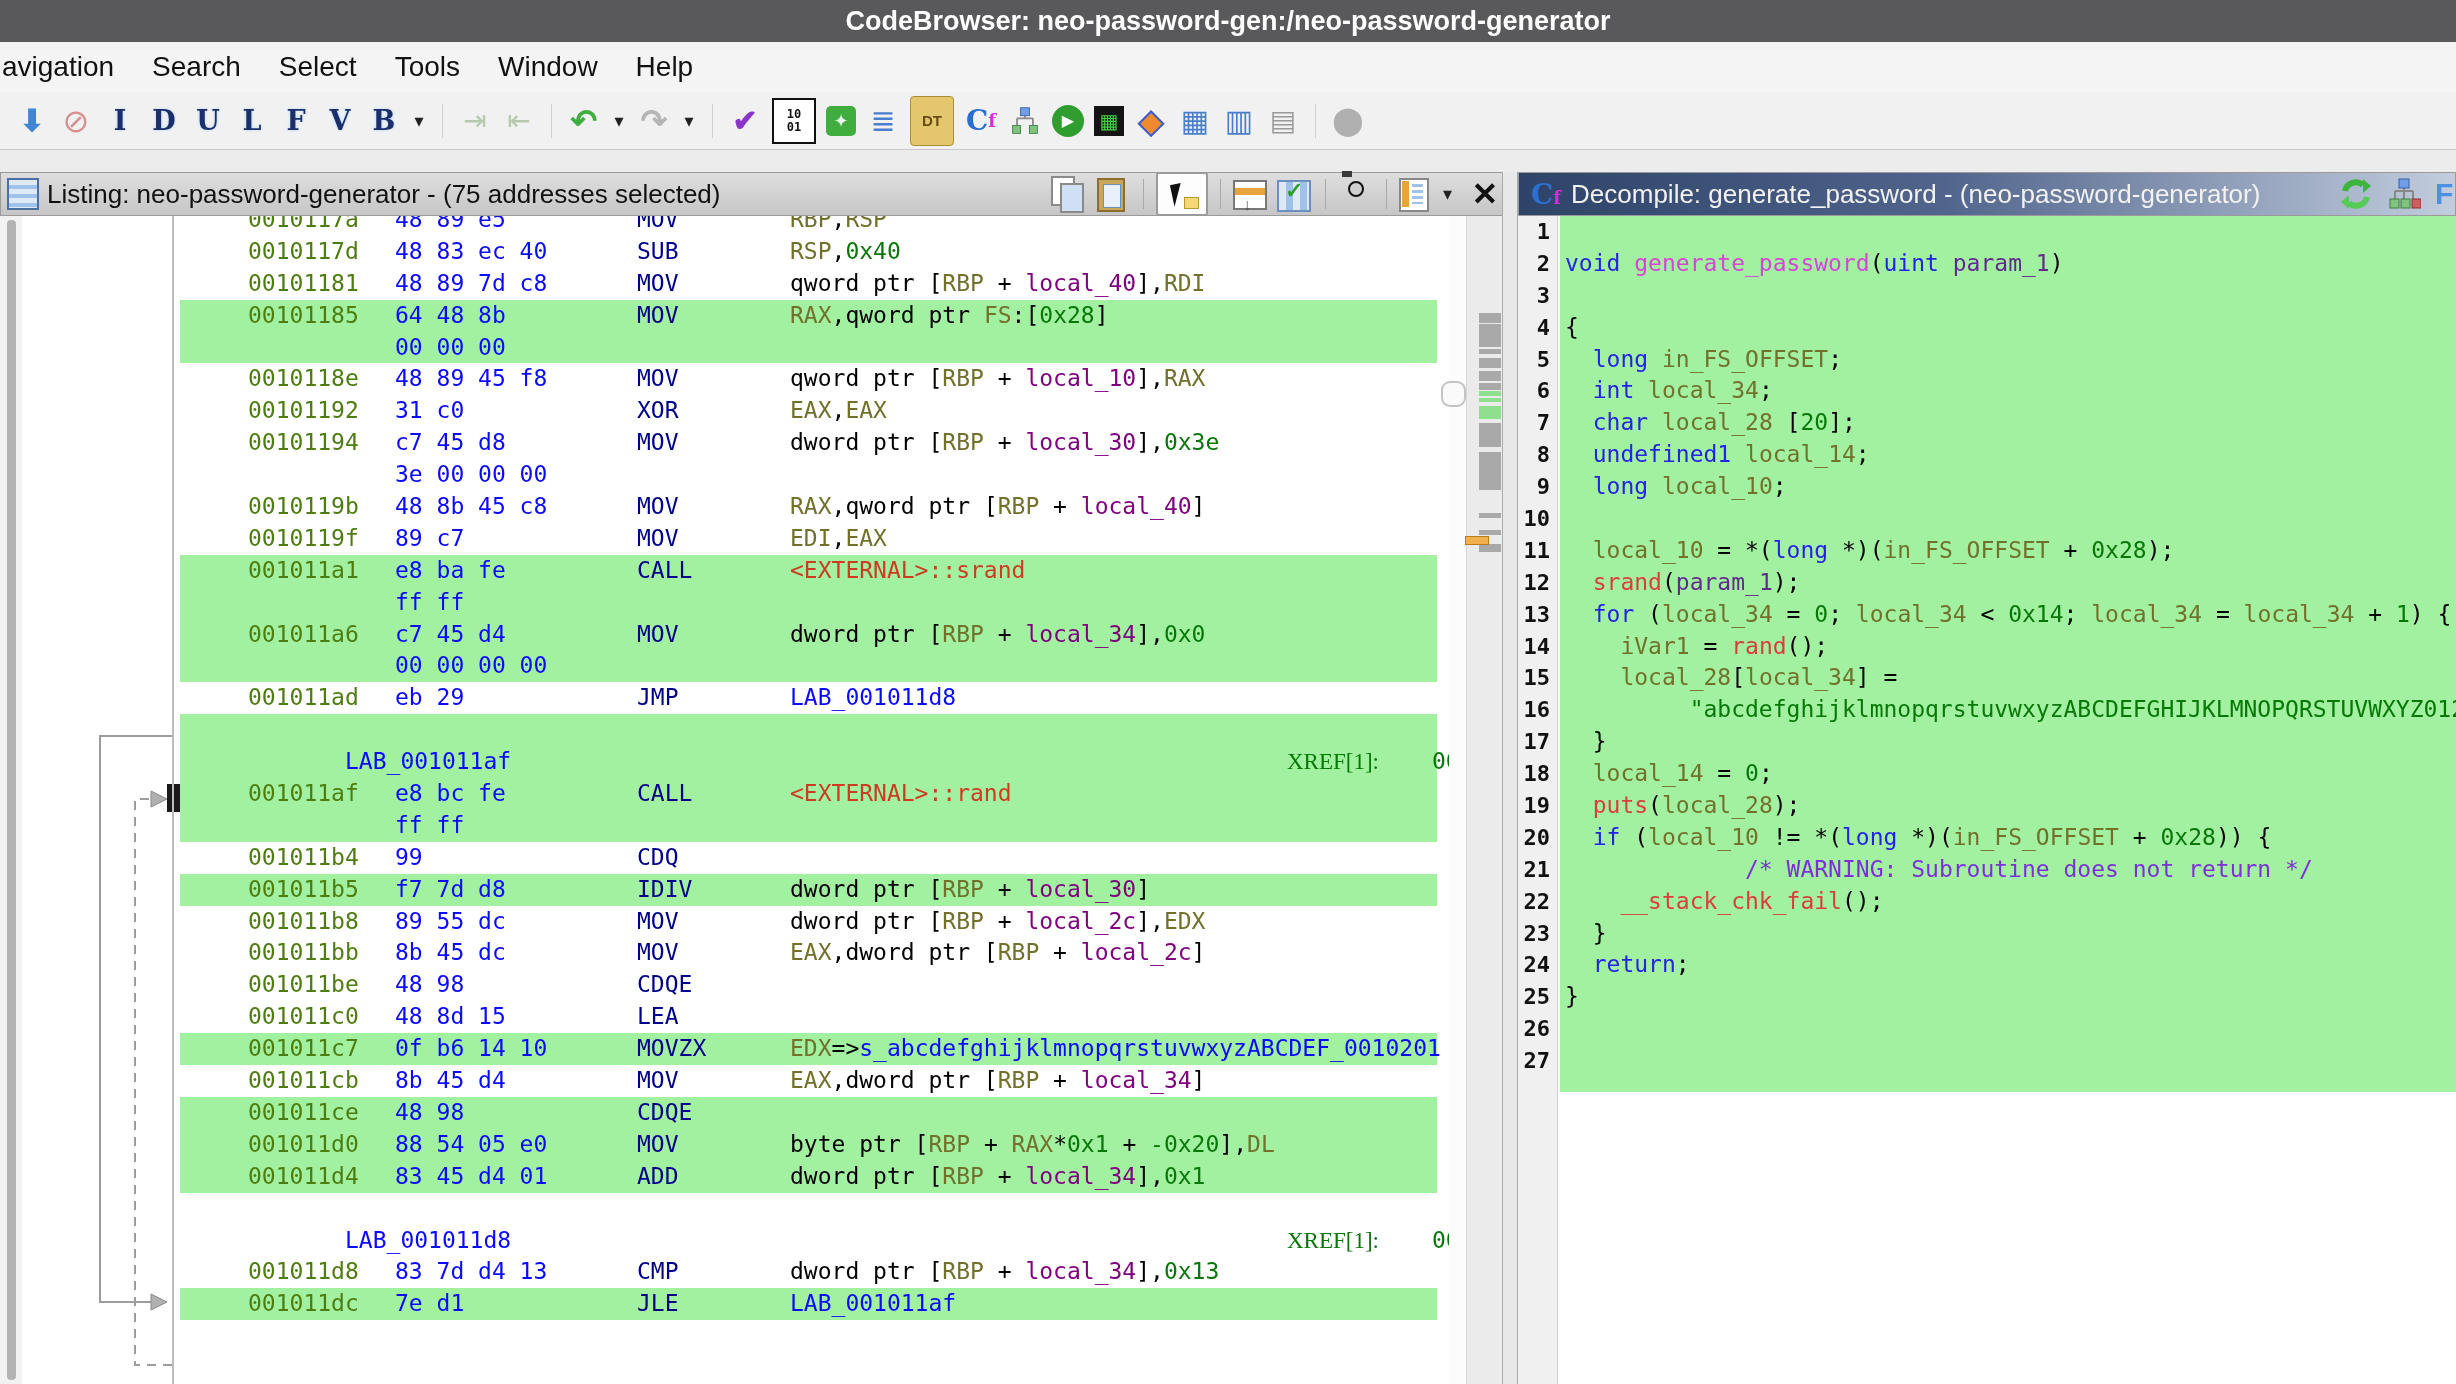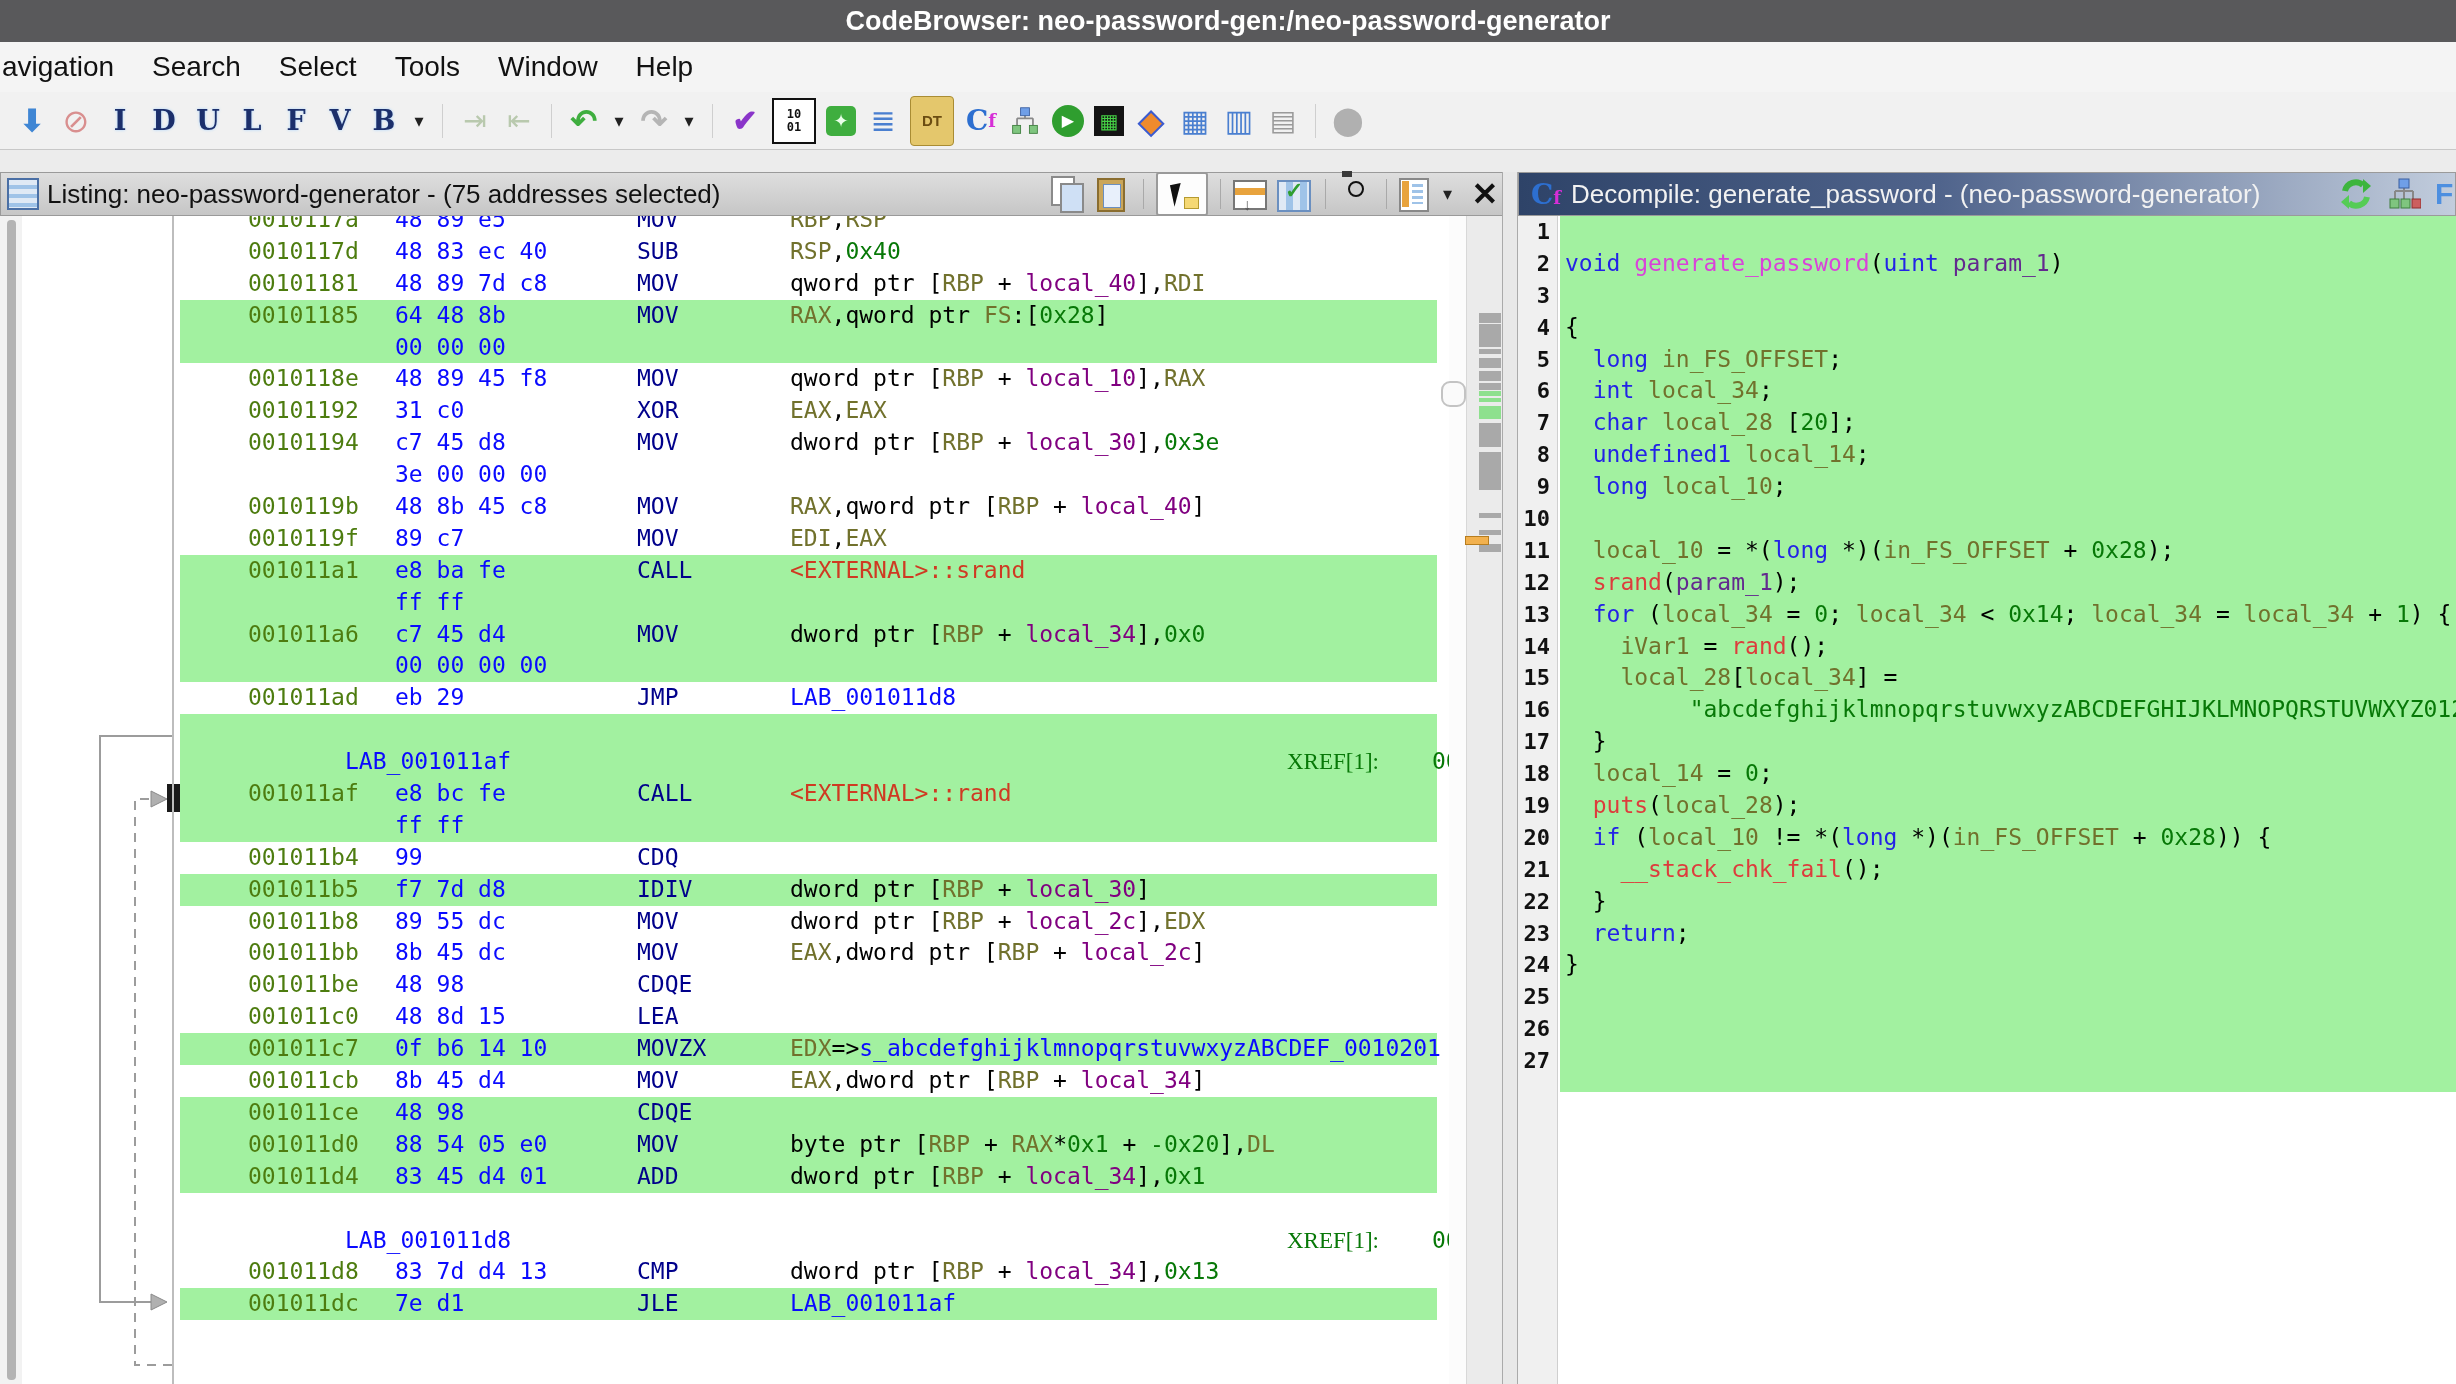--- a/index.html
+++ b/index.html
@@ -373,20 +373,21 @@
         <div class="dline"><span class="sg-p" style="position: static;">  </span><span class="sg-reg" style="position: static;">local_10</span><span class="sg-p" style="position: static;"> = *(</span><span class="sg-kw" style="position: static;">long</span><span class="sg-p" style="position: static;"> *)(</span><span class="sg-reg" style="position: static;">in_FS_OFFSET</span><span class="sg-p" style="position: static;"> + </span><span class="sg-num" style="position: static;">0x28</span><span class="sg-p" style="position: static;">);</span></div>
         <div class="dline"><span class="sg-p" style="position: static;">  </span><span class="sg-call" style="position: static;">srand</span><span class="sg-p" style="position: static;">(</span><span class="sg-param" style="position: static;">param_1</span><span class="sg-p" style="position: static;">);</span></div>
         <div class="dline"><span class="sg-p" style="position: static;">  </span><span class="sg-kw" style="position: static;">for</span><span class="sg-p" style="position: static;"> (</span><span class="sg-reg" style="position: static;">local_34</span><span class="sg-p" style="position: static;"> = </span><span class="sg-num" style="position: static;">0</span><span class="sg-p" style="position: static;">; </span><span class="sg-reg" style="position: static;">local_34</span><span class="sg-p" style="position: static;"> &lt; </span><span class="sg-num" style="position: static;">0x14</span><span class="sg-p" style="position: static;">; </span><span class="sg-reg" style="position: static;">local_34</span><span class="sg-p" style="position: static;"> = </span><span class="sg-reg" style="position: static;">local_34</span><span class="sg-p" style="position: static;"> + </span><span class="sg-num" style="position: static;">1</span><span class="sg-p" style="position: static;">) {</span></div>
         <div class="dline"><span class="sg-p" style="position: static;">    </span><span class="sg-reg" style="position: static;">iVar1</span><span class="sg-p" style="position: static;"> = </span><span class="sg-call" style="position: static;">rand</span><span class="sg-p" style="position: static;">();</span></div>
         <div class="dline"><span class="sg-p" style="position: static;">    </span><span class="sg-reg" style="position: static;">local_28</span><span class="sg-p" style="position: static;">[</span><span class="sg-reg" style="position: static;">local_34</span><span class="sg-p" style="position: static;">] =</span></div>
         <div class="dline"><span class="sg-p" style="position: static;">         </span><span class="sg-str" style="position: static;">"abcdefghijklmnopqrstuvwxyzABCDEFGHIJKLMNOPQRSTUVWXYZ0123456789"</span></div>
         <div class="dline"><span class="sg-p" style="position: static;">  }</span></div>
         <div class="dline"><span class="sg-p" style="position: static;">  </span><span class="sg-reg" style="position: static;">local_14</span><span class="sg-p" style="position: static;"> = </span><span class="sg-num" style="position: static;">0</span><span class="sg-p" style="position: static;">;</span></div>
         <div class="dline"><span class="sg-p" style="position: static;">  </span><span class="sg-call" style="position: static;">puts</span><span class="sg-p" style="position: static;">(</span><span class="sg-reg" style="position: static;">local_28</span><span class="sg-p" style="position: static;">);</span></div>
         <div class="dline"><span class="sg-p" style="position: static;">  </span><span class="sg-kw" style="position: static;">if</span><span class="sg-p" style="position: static;"> (</span><span class="sg-reg" style="position: static;">local_10</span><span class="sg-p" style="position: static;"> != *(</span><span class="sg-kw" style="position: static;">long</span><span class="sg-p" style="position: static;"> *)(</span><span class="sg-reg" style="position: static;">in_FS_OFFSET</span><span class="sg-p" style="position: static;"> + </span><span class="sg-num" style="position: static;">0x28</span><span class="sg-p" style="position: static;">)) {</span></div>
+        <div class="dline"><span class="sg-p" style="position: static;">             </span><span class="sg-com" style="position: static;">/* WARNING: Subroutine does not return */</span></div>
         <div class="dline"><span class="sg-p" style="position: static;">    </span><span class="sg-call" style="position: static;">__stack_chk_fail</span><span class="sg-p" style="position: static;">();</span></div>
         <div class="dline"><span class="sg-p" style="position: static;">  }</span></div>
         <div class="dline"><span class="sg-p" style="position: static;">  </span><span class="sg-kw" style="position: static;">return</span><span class="sg-p" style="position: static;">;</span></div>
         <div class="dline"><span class="sg-p" style="position: static;">}</span></div>
         <div class="dline"></div>
       </div>
   </div>
 
 </div>
 

